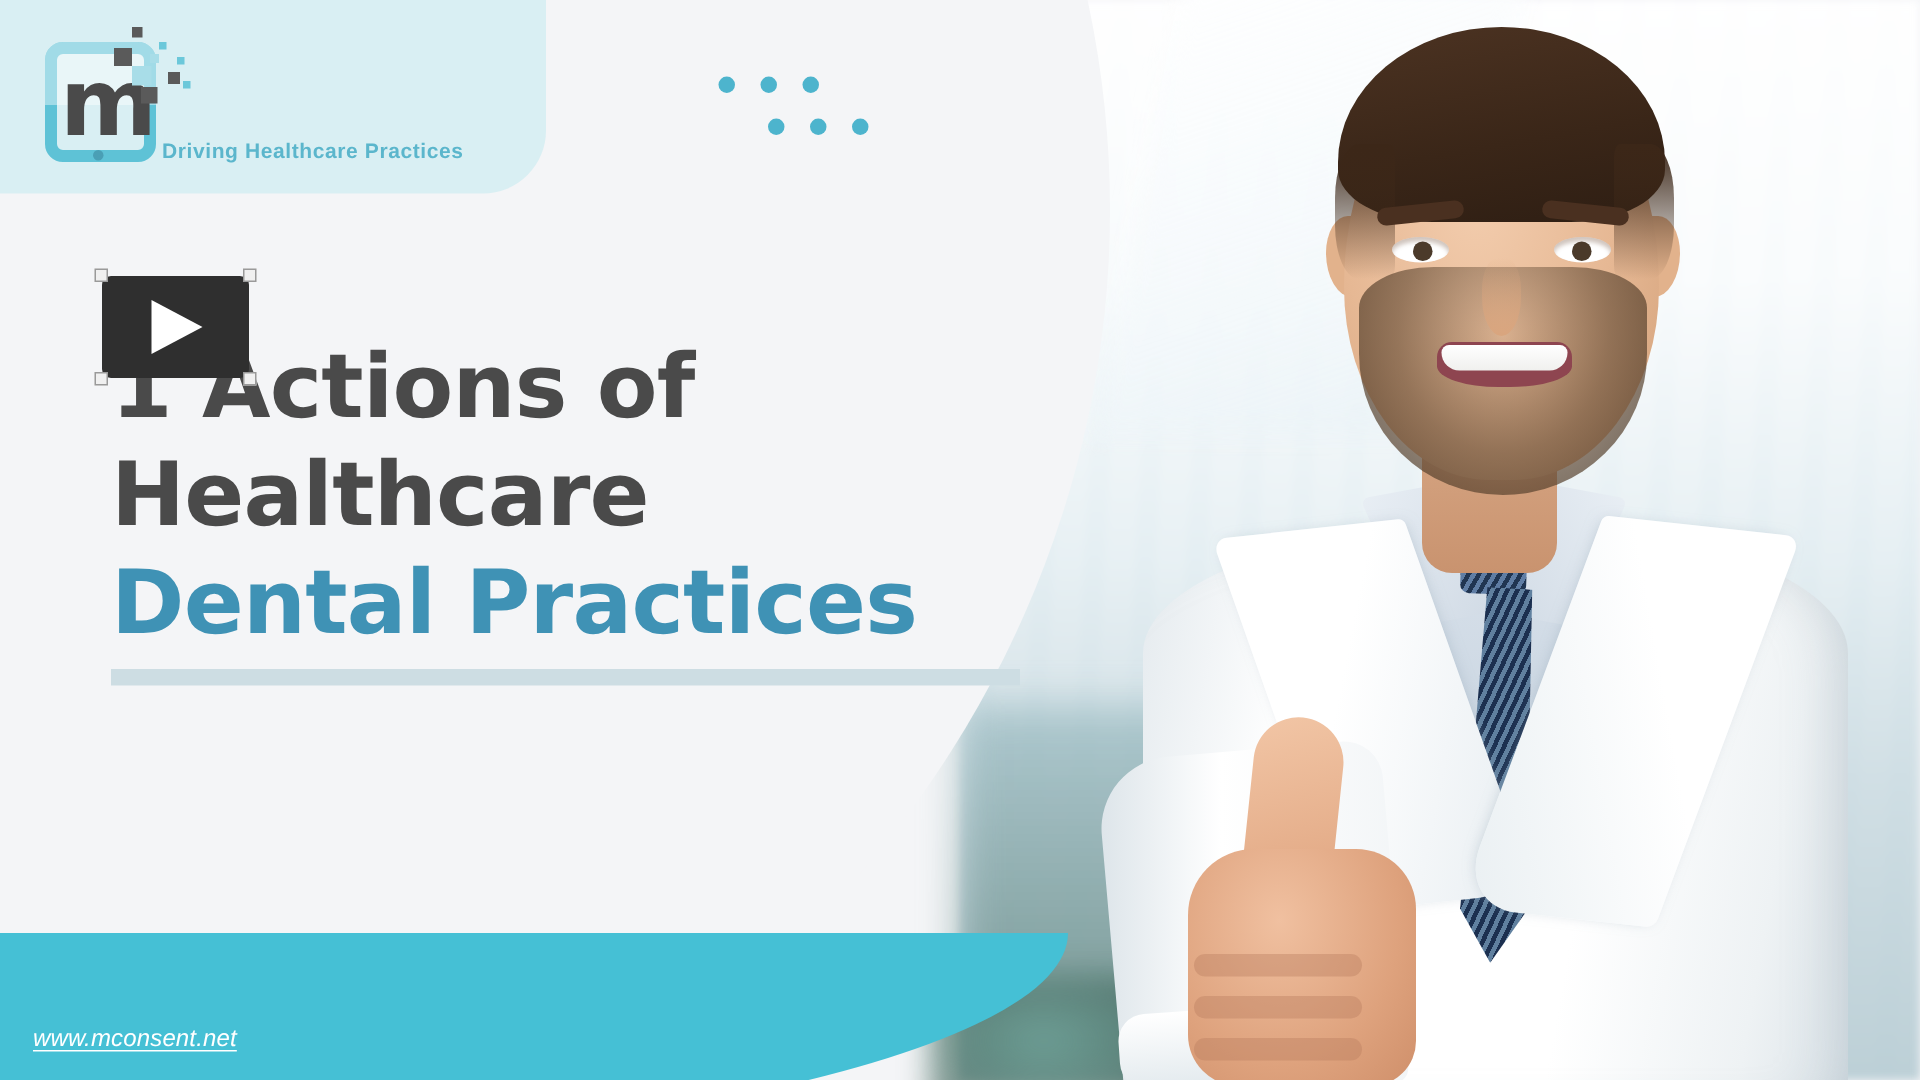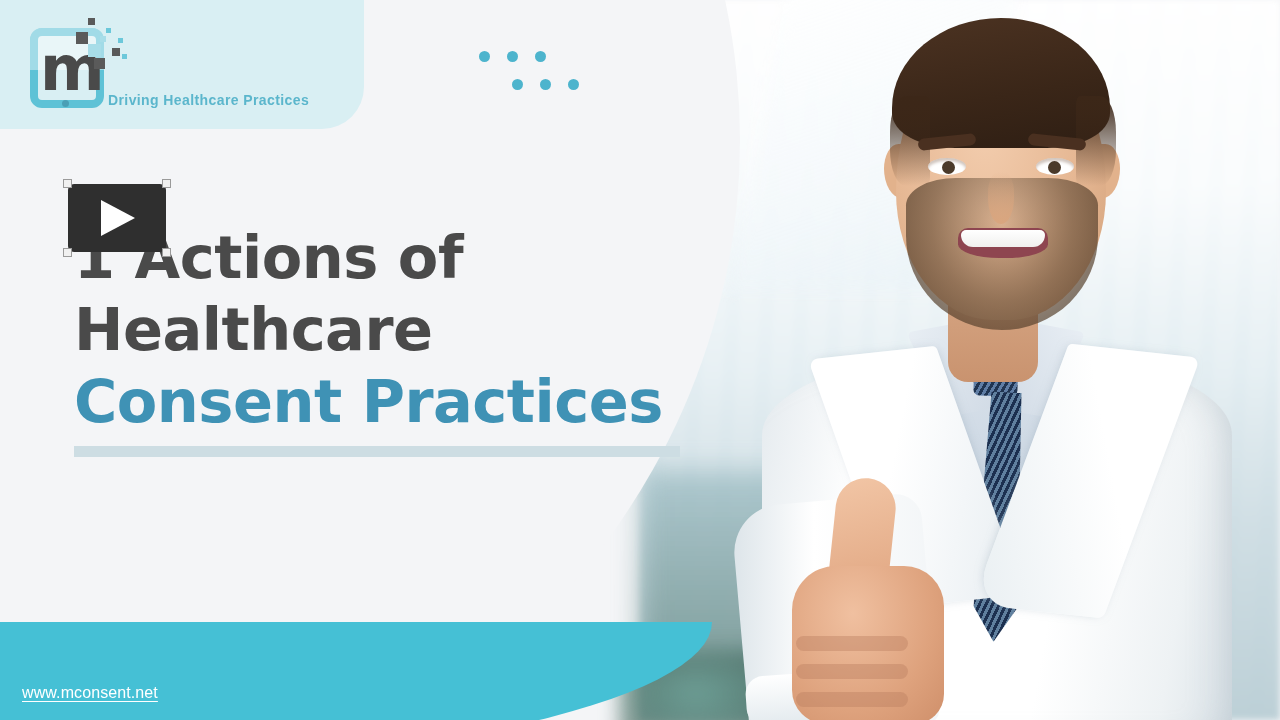--- a/index.html
+++ b/index.html
@@ -225,20 +225,21 @@
   }
   .footer-bar-square {
     position:absolute; left:0; top:622px; width:300px; height:98px;
     background:#45c0d5;
   }
   .footer-link {
     position:absolute; left:22px; top:684px;
     font-size:16px; color:#ffffff; letter-spacing:0.1px;
     text-decoration:underline; text-underline-offset:3px;
     cursor:pointer;
+    font-style:italic;
   }
 
   
   .logo-panel {
     position:absolute; left:0; top:0; width:364px; height:129px;
     background:#d9eff3;
     border-bottom-right-radius:42px;
   }
   .logo-wrap { position:absolute; left:26px; top:14px; width:300px; height:100px; }
 
@@ -405,21 +406,21 @@
       <div class="dot" style="left: 507px; top: 51px; background: rgb(77, 180, 205);"></div>
       <div class="dot" style="left: 535px; top: 51px; background: rgb(77, 180, 205);"></div>
       <div class="dot" style="left: 512px; top: 79px; background: rgb(77, 180, 205);"></div>
       <div class="dot" style="left: 540px; top: 79px; background: rgb(77, 180, 205);"></div>
       <div class="dot" style="left: 568px; top: 79px; background: rgb(77, 180, 205);"></div>
     </div>
 
   <div class="headline">
     <span>1 Actions of</span><br>
     <span>Healthcare</span><br>
-    <span class="accent">Consent Practices</span>
+    <span class="accent">Dental Practices</span>
   </div>
   <div class="headline-rule"></div>
 
   <div class="play-widget">
     <div class="play-box">
       <div class="play-tri"></div>
     </div>
     <div class="handle tl"></div>
     <div class="handle tr"></div>
     <div class="handle bl"></div>

